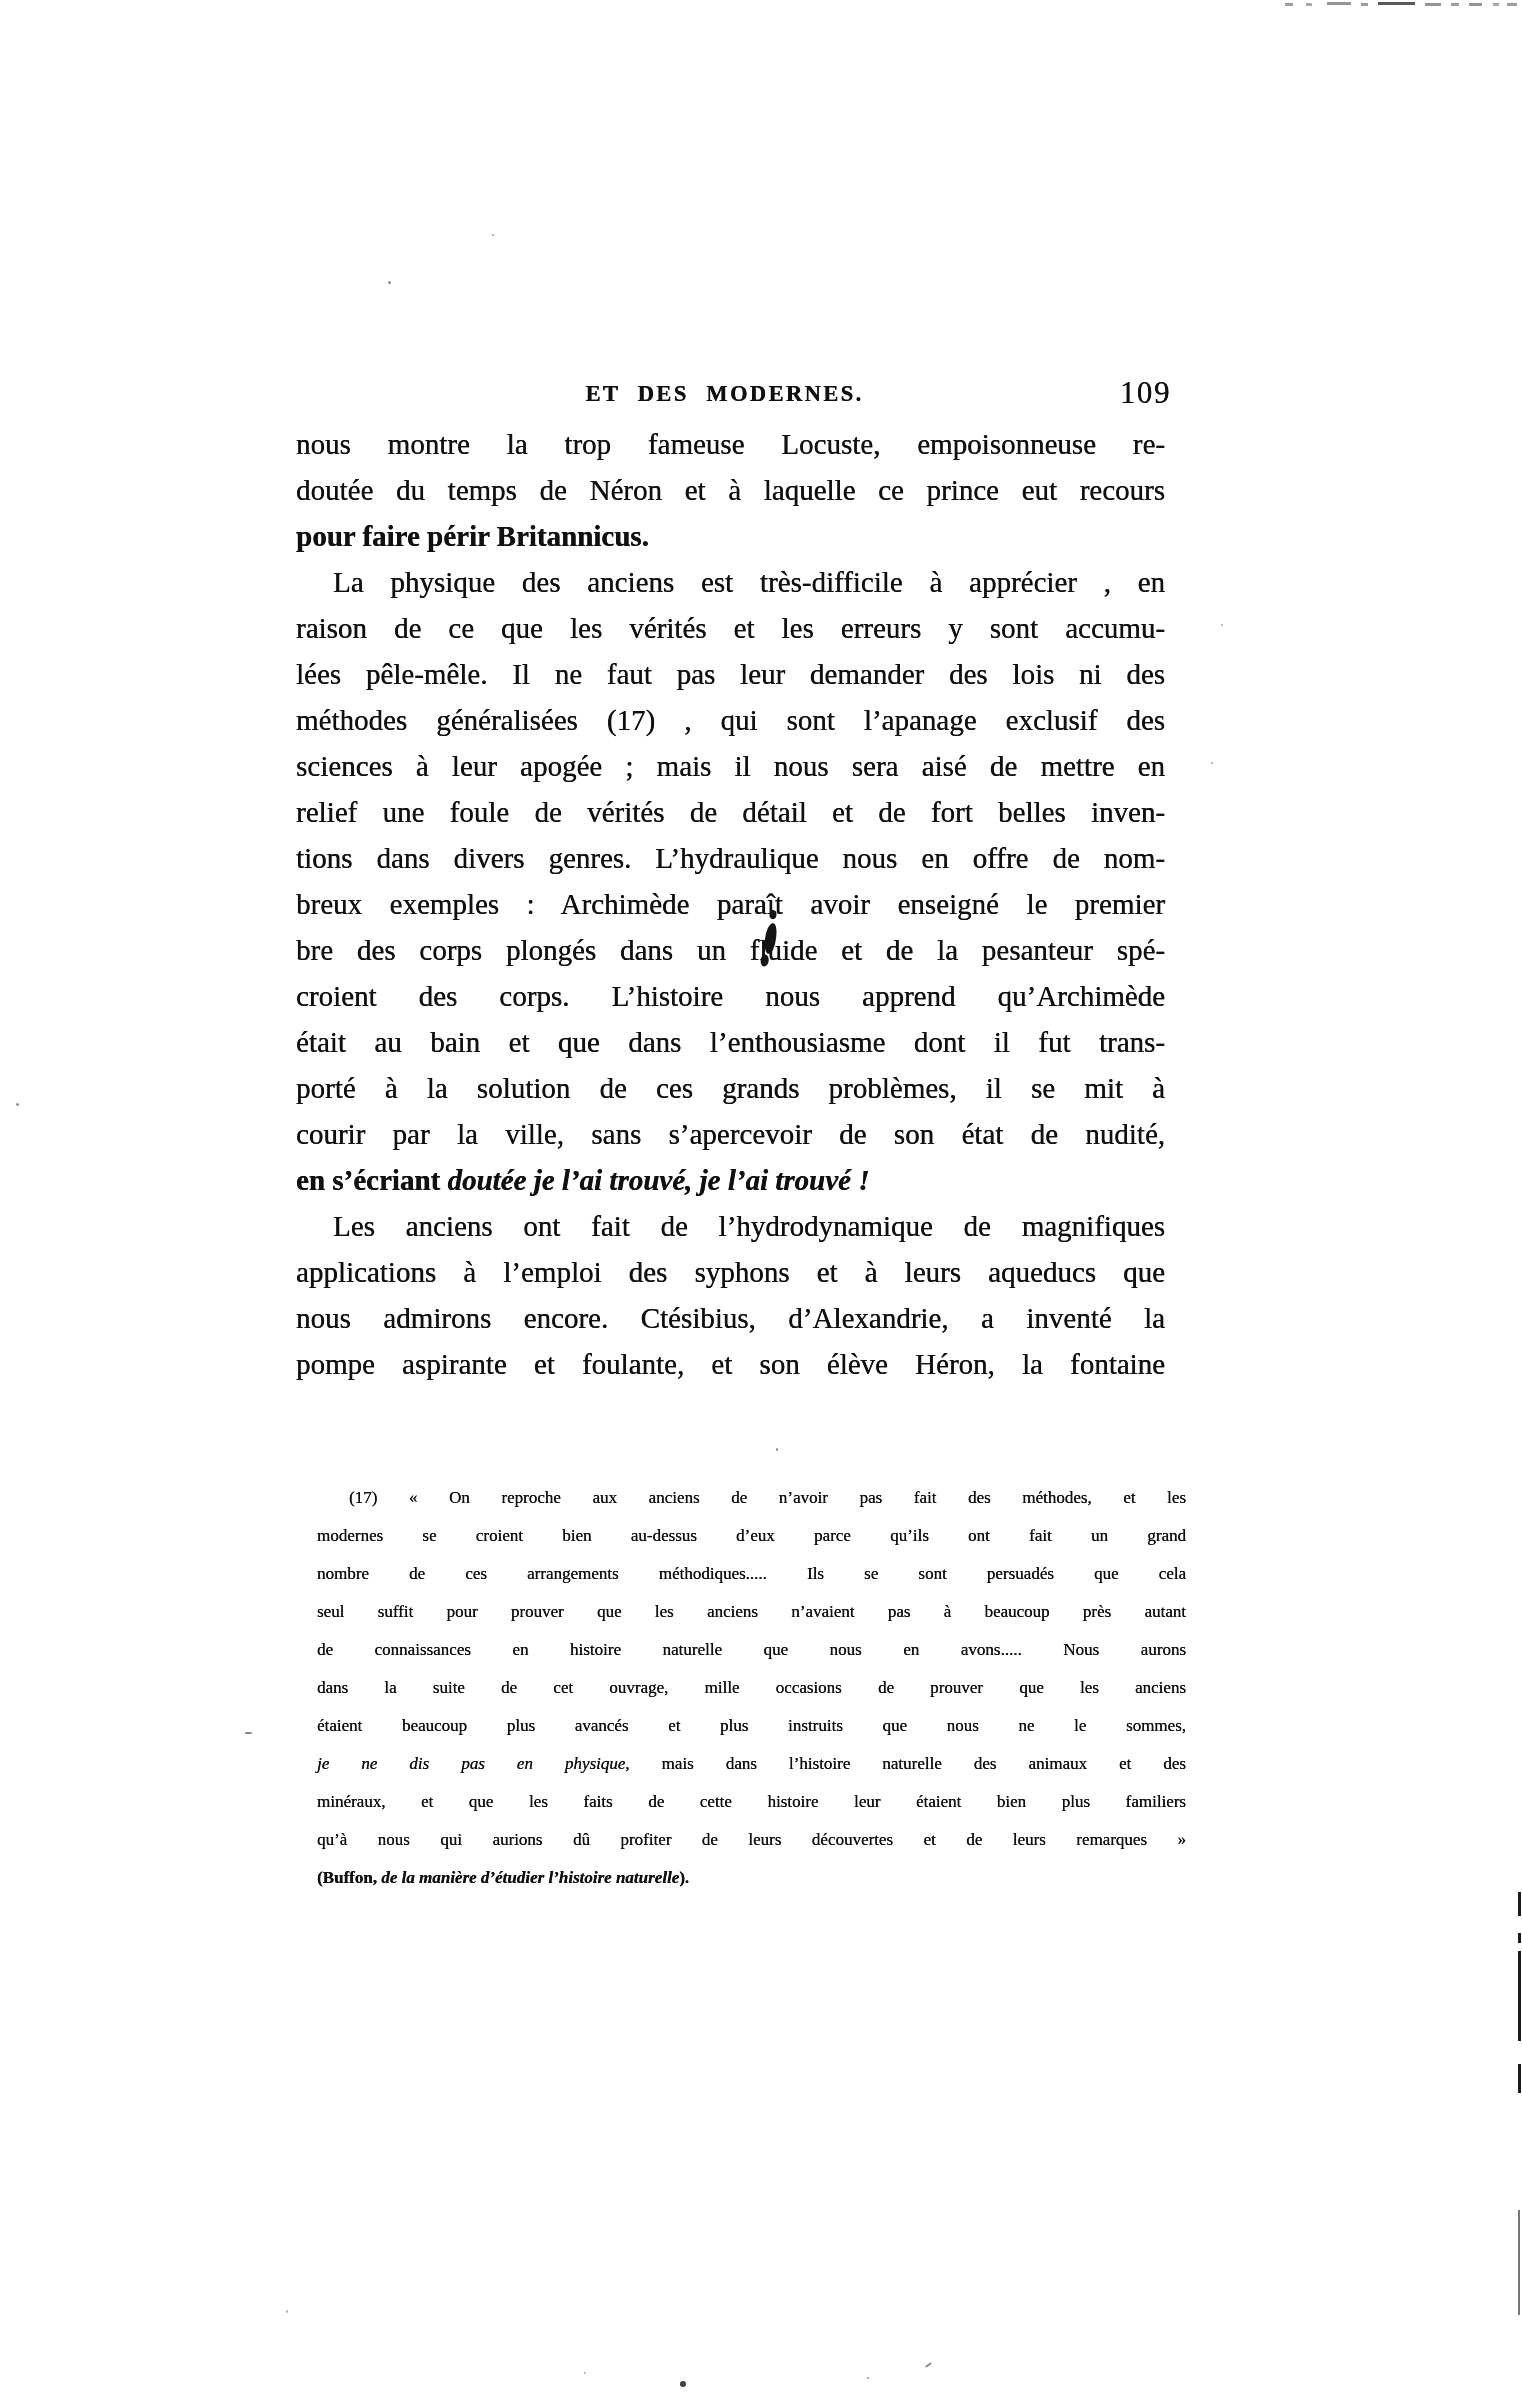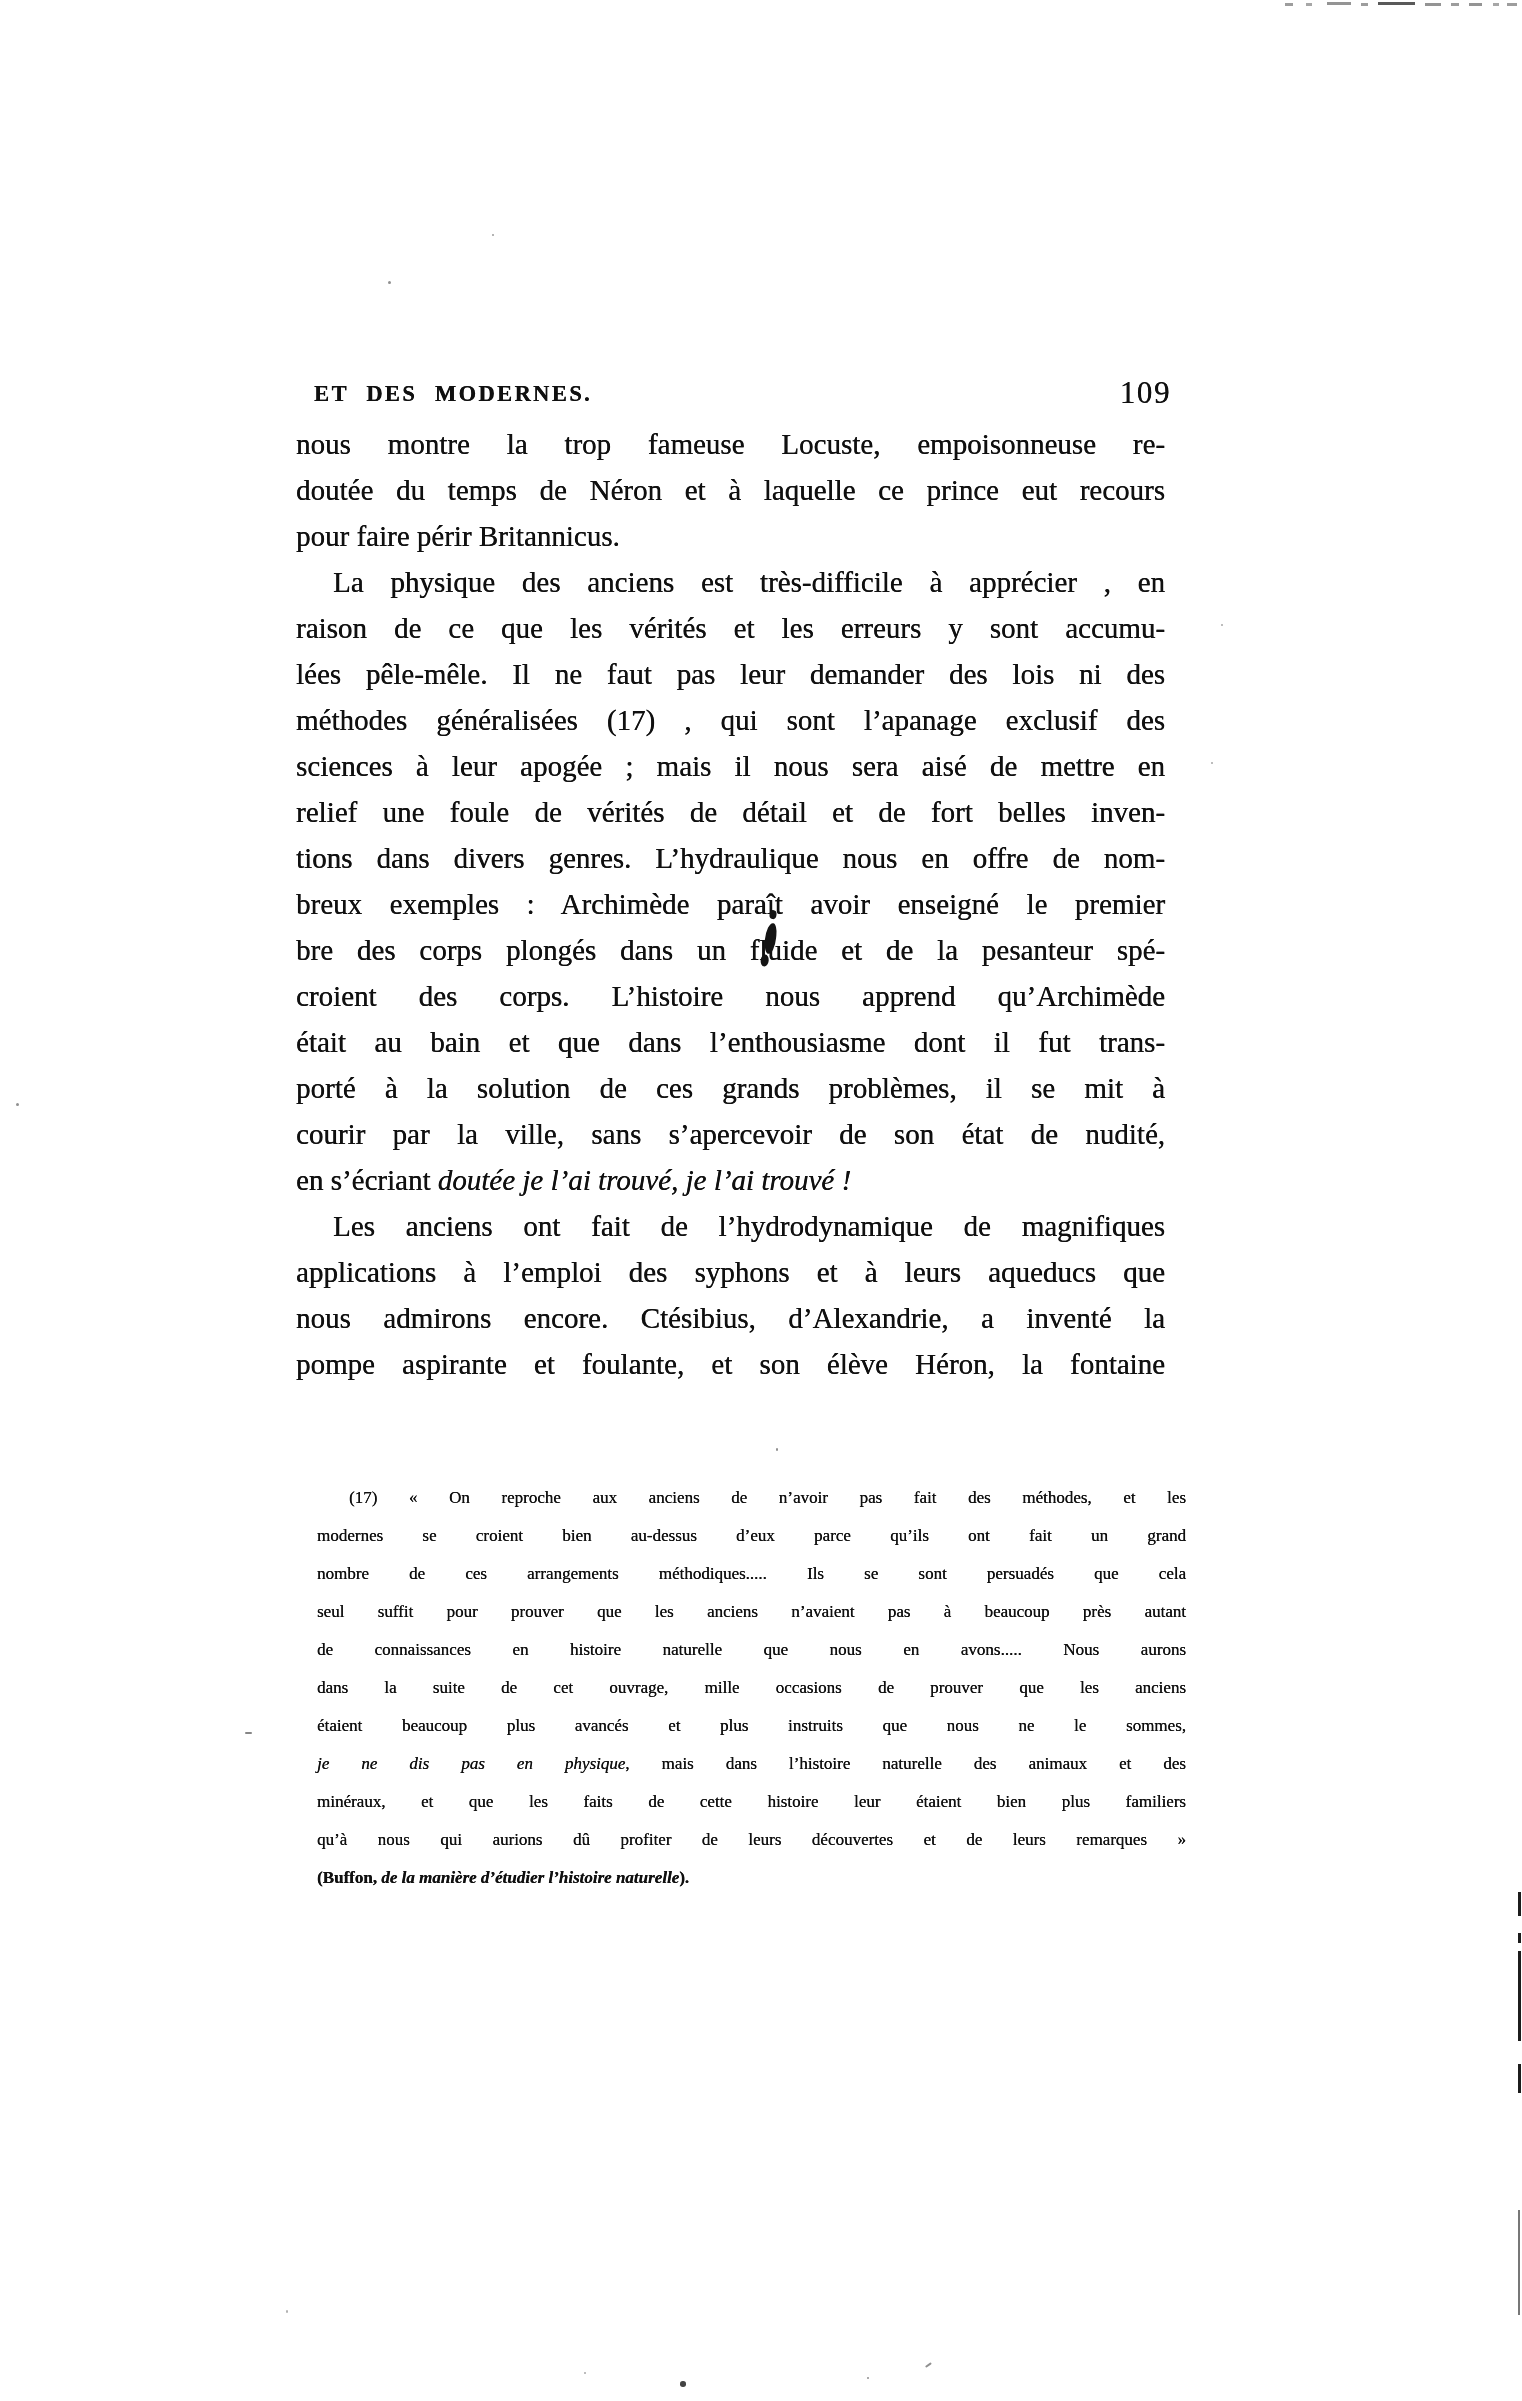--- a/index.html
+++ b/index.html
@@ -17,20 +17,21 @@
   }
   .page { position: absolute; inset: 0; }
 
   
   .running-head {
     position: absolute;
     top: 375px; left: 314px; width: 869px; height: 37px;
   }
   .head-title {
     position: absolute; left: 0; right: 48px; top: 6.4px;
+    text-align: center;
     font-size: 22.5px; font-weight: 700;
     letter-spacing: 2.4px; word-spacing: 9.7px;
     text-shadow: 0.3px 0 0 currentColor;
   }
   .folio {
     position: absolute; right: 12px; top: 0;
     font-size: 31px; letter-spacing: 1.6px;
     text-shadow: 0.3px 0 0 currentColor;
   }
 
@@ -38,21 +39,21 @@
   .body-text {
     position: absolute;
     top: 421px; left: 296px; width: 869px;
     font-size: 29px;
     text-shadow: 0.3px 0 0 currentColor;
   }
   .line {
     height: 46px; line-height: 46px;
     text-align: justify; text-align-last: justify;
   }
-  .line.left { text-align: left; text-align-last: left; }
+  .line.left { text-align: left; text-align-last: left; font-weight: bold; }
   .line.indent { padding-left: 37px; }
 
   
   .footnote {
     position: absolute;
     top: 1479px; left: 317px; width: 869px;
     font-size: 17px;
     text-shadow: 0.2px 0 0 currentColor;
   }
   .fline {

